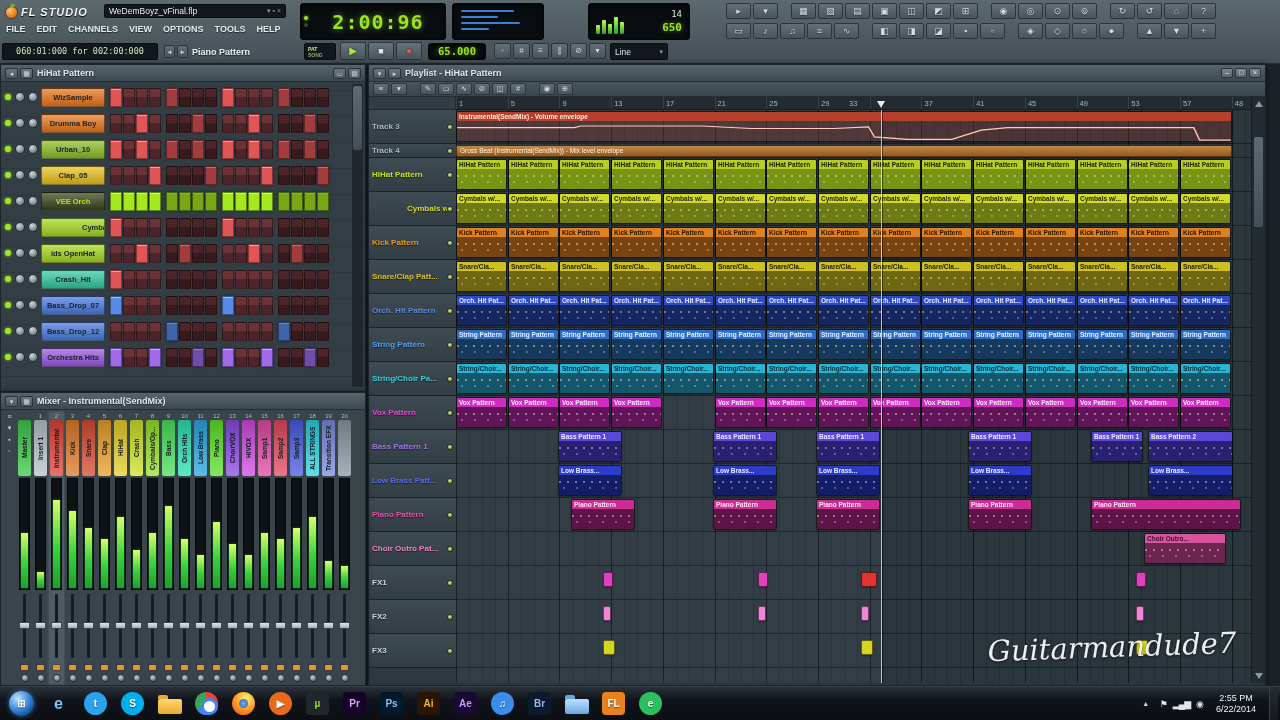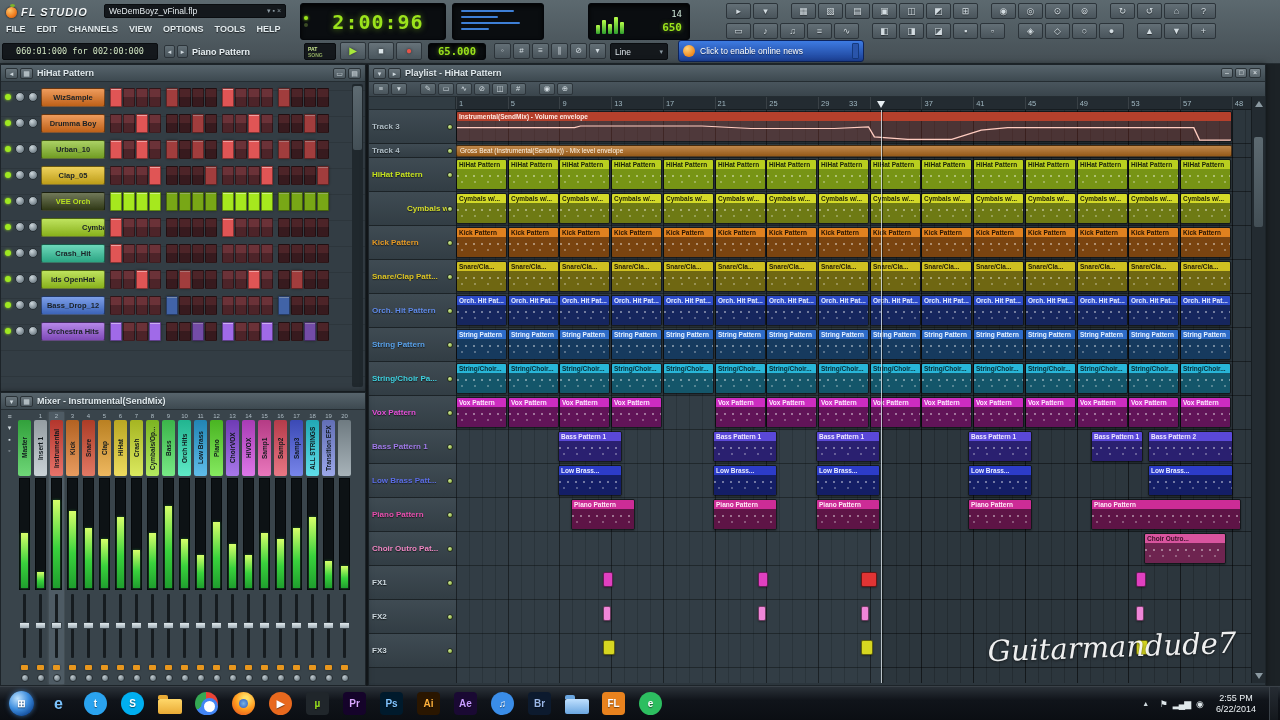--- a/index.html
+++ b/index.html
@@ -274,25 +274,20 @@
         <span class="sn-btn">#</span>
         <span class="sn-btn">≡</span>
         <span class="sn-btn">∥</span>
         <span class="sn-btn">⊘</span>
         <span class="sn-btn">▾</span>
       </div>
     <div id="line-box">
       <span class="lv">Line</span>
       <span class="caret">▾</span>
     </div>
-    <div id="news">
-      <span class="news-ic"></span>
-      <span class="news-t">Click to enable online news</span>
-      <span class="news-sb"></span>
-    </div>
   </div>
 
   <div id="rack" class="win">
     <div class="win-title">
       <span style="display:flex;gap:2px">
           <span class="wicon">◂</span>
           <span class="wicon">▦</span>
         </span>
       <span class="wt">HiHat Pattern</span>
       <span class="spacer"></span>
@@ -443,20 +438,44 @@
             <i class="step"></i>
             <i class="step"></i>
             <i class="step"></i>
             <i class="step"></i>
           </div>
         </div>
         <div class="rack-row">
           <i class="led"></i>
           <i class="knob"></i>
           <i class="knob"></i>
+          <div class="ch-btn" style="background-color: rgb(166, 216, 33);">ids OpenHat</div>
+          <div class="steps">
+            <i class="step"></i>
+            <i class="step"></i>
+            <i class="step on" style="background: rgb(224, 85, 85);"></i>
+            <i class="step"></i>
+            <i class="step"></i>
+            <i class="step on" style="background: rgb(224, 85, 85);"></i>
+            <i class="step"></i>
+            <i class="step"></i>
+            <i class="step"></i>
+            <i class="step"></i>
+            <i class="step on" style="background: rgb(224, 85, 85);"></i>
+            <i class="step"></i>
+            <i class="step"></i>
+            <i class="step on" style="background: rgb(224, 85, 85);"></i>
+            <i class="step"></i>
+            <i class="step"></i>
+          </div>
+        </div>
+        <div class="rack-row">
+          <i class="led"></i>
+          <i class="knob"></i>
+          <i class="knob"></i>
           <div class="ch-btn" style="background-color: rgb(53, 201, 160);">Crash_Hit</div>
           <div class="steps">
             <i class="step on" style="background: rgb(224, 85, 85);"></i>
             <i class="step"></i>
             <i class="step"></i>
             <i class="step"></i>
             <i class="step"></i>
             <i class="step"></i>
             <i class="step"></i>
             <i class="step"></i>
@@ -467,36 +486,36 @@
             <i class="step"></i>
             <i class="step"></i>
             <i class="step"></i>
             <i class="step"></i>
           </div>
         </div>
         <div class="rack-row">
           <i class="led"></i>
           <i class="knob"></i>
           <i class="knob"></i>
-          <div class="ch-btn" style="background-color: rgb(166, 216, 33);">ids OpenHat</div>
+          <div class="ch-btn" style="background-color: rgb(74, 122, 224);">Bass_Drop_07</div>
           <div class="steps">
-            <i class="step"></i>
-            <i class="step"></i>
-            <i class="step on" style="background: rgb(224, 85, 85);"></i>
-            <i class="step"></i>
-            <i class="step"></i>
-            <i class="step on" style="background: rgb(224, 85, 85);"></i>
-            <i class="step"></i>
-            <i class="step"></i>
-            <i class="step"></i>
-            <i class="step"></i>
-            <i class="step on" style="background: rgb(224, 85, 85);"></i>
-            <i class="step"></i>
-            <i class="step"></i>
-            <i class="step on" style="background: rgb(224, 85, 85);"></i>
+            <i class="step on" style="background: rgb(90, 138, 232);"></i>
+            <i class="step"></i>
+            <i class="step"></i>
+            <i class="step"></i>
+            <i class="step"></i>
+            <i class="step"></i>
+            <i class="step"></i>
+            <i class="step"></i>
+            <i class="step on" style="background: rgb(90, 138, 232);"></i>
+            <i class="step"></i>
+            <i class="step"></i>
+            <i class="step"></i>
+            <i class="step"></i>
+            <i class="step"></i>
             <i class="step"></i>
             <i class="step"></i>
           </div>
         </div>
         <div class="rack-row">
           <i class="led"></i>
           <i class="knob"></i>
           <i class="knob"></i>
           <div class="ch-btn" style="background-color: rgb(74, 122, 224);">Bass_Drop_12</div>
           <div class="steps">

